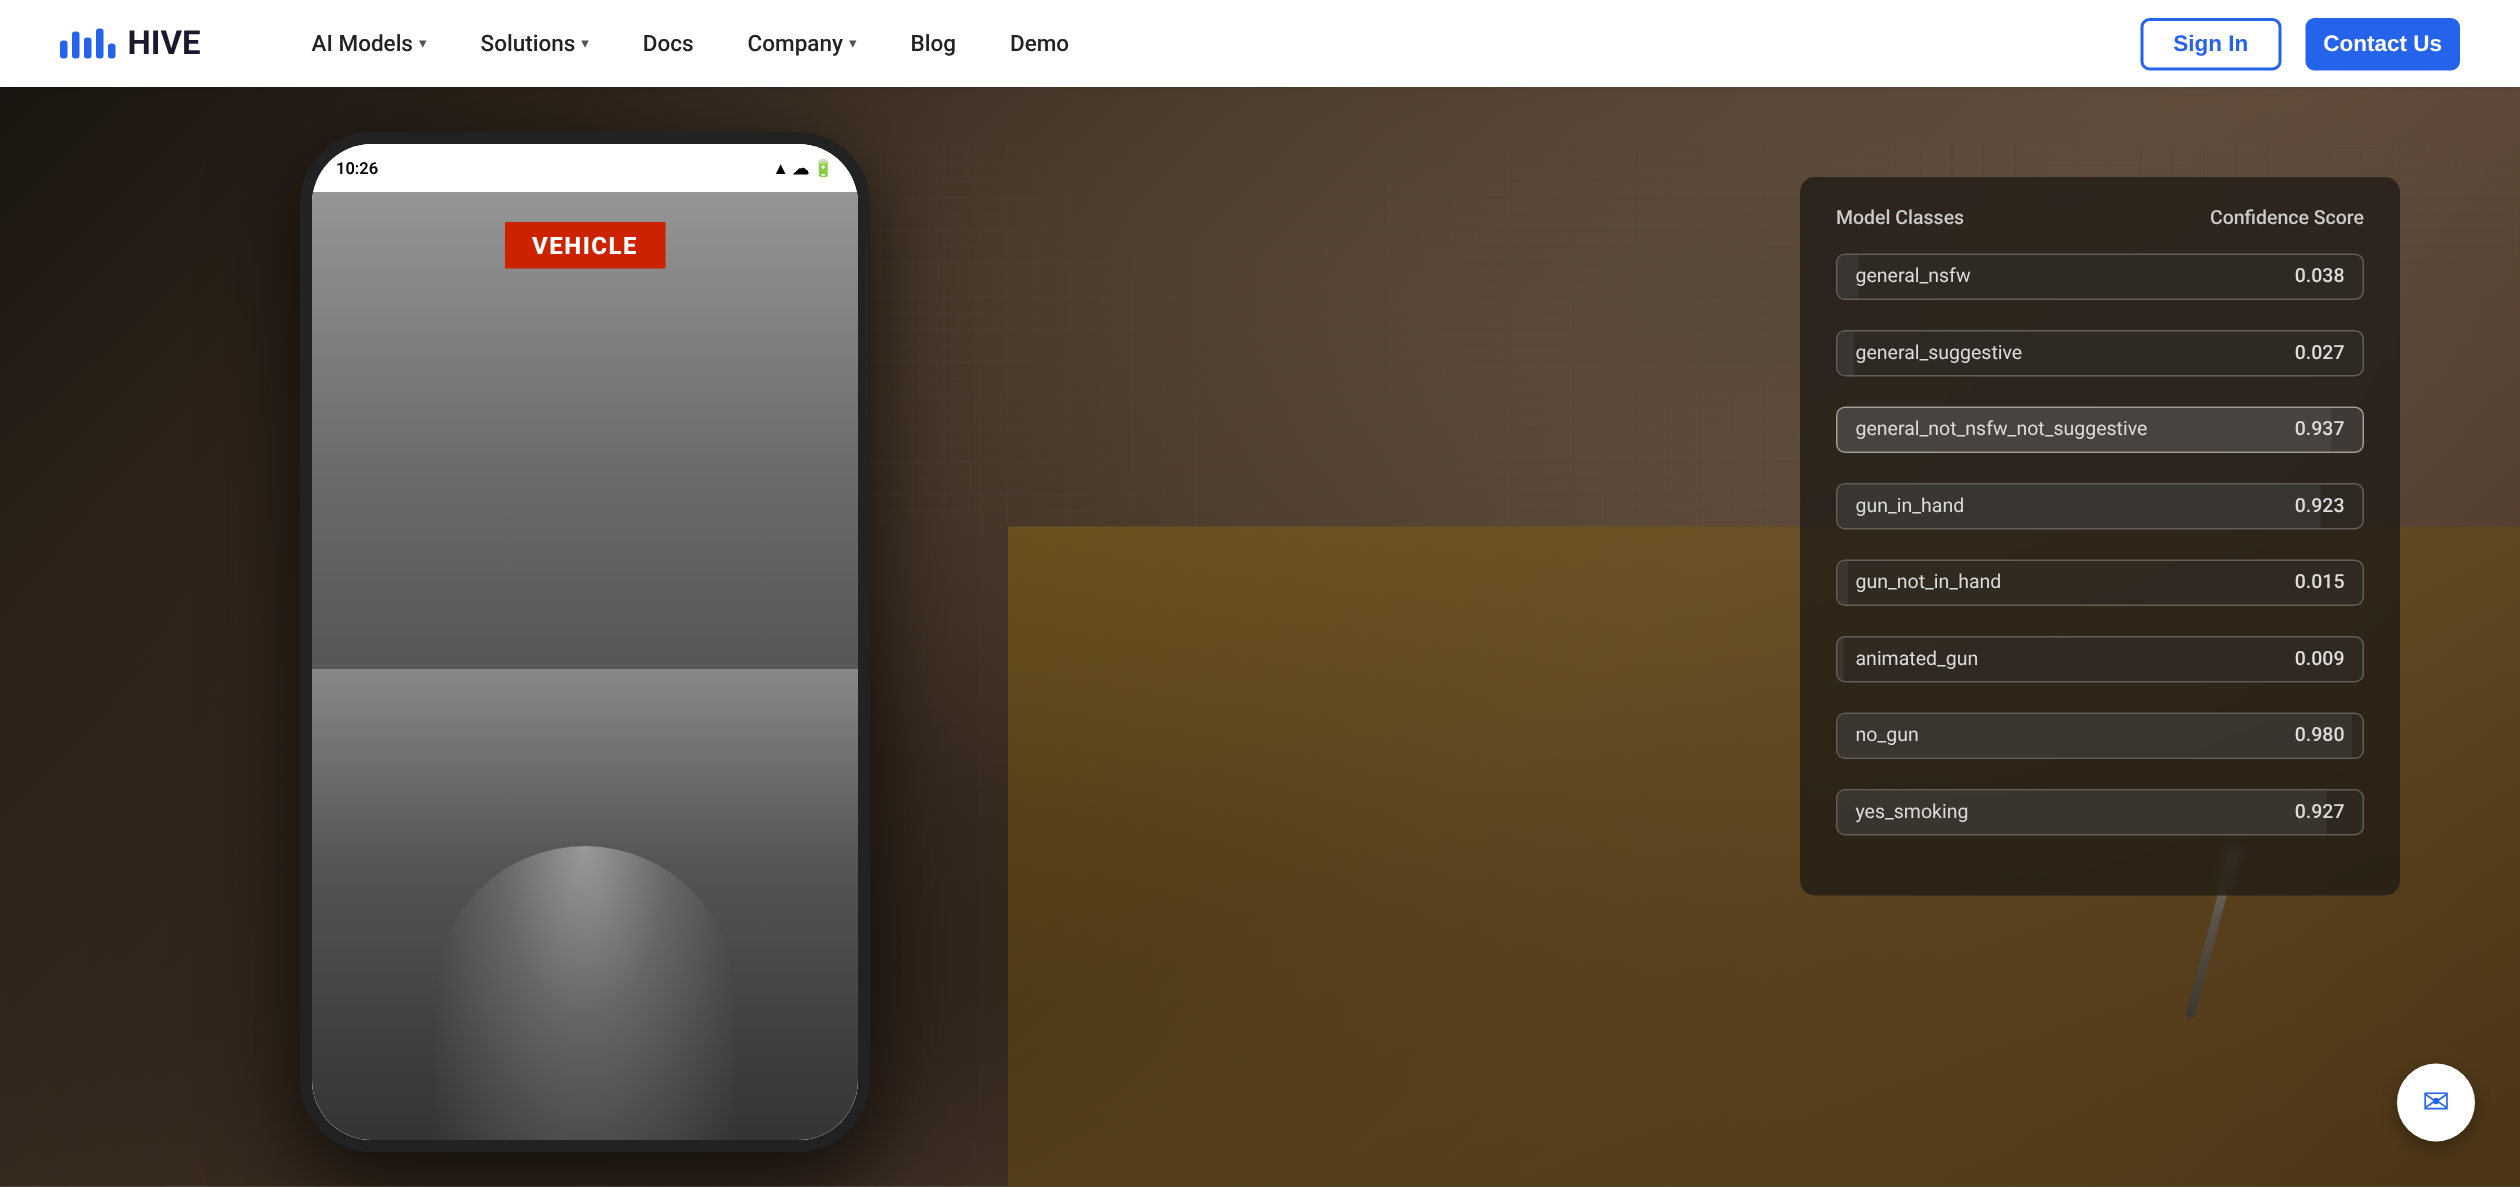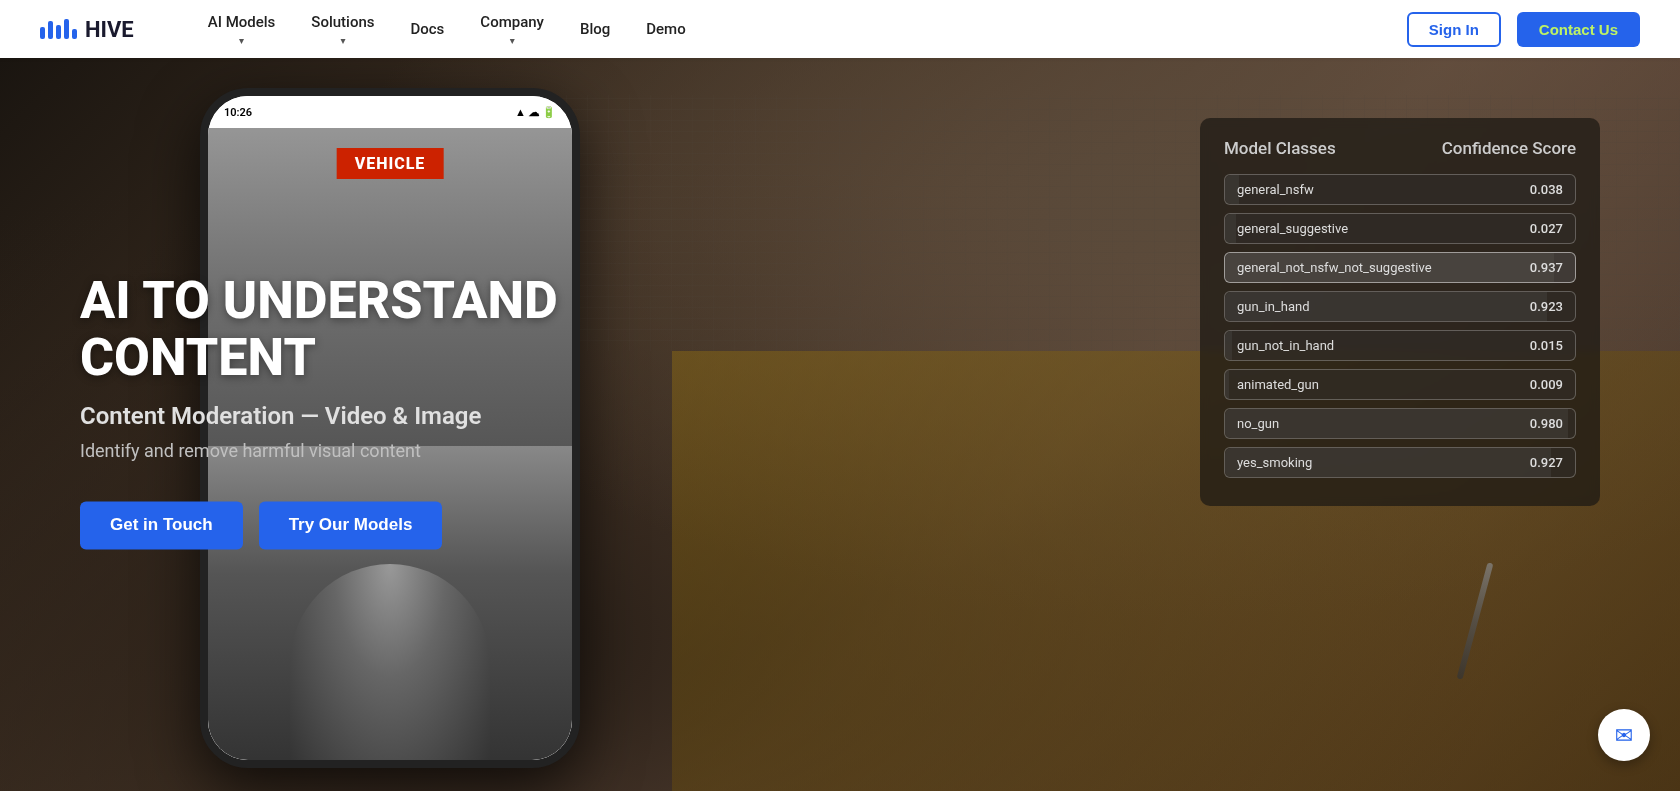--- a/index.html
+++ b/index.html
@@ -47,21 +47,20 @@
       display: flex;
       align-items: center;
       gap: 4px;
       padding: 6px 14px;
       font-size: 15px;
       color: #222;
       cursor: pointer;
       border-radius: 6px;
       font-weight: 500;
       text-decoration: none;
-      flex-direction: column;
     }
     .nav-chevron {
       font-size: 10px;
       color: #555;
     }
     .nav-actions {
       display: flex;
       align-items: center;
       gap: 16px;
     }
@@ -69,23 +68,23 @@
       padding: 7px 20px;
       border: 2px solid #2563eb;
       background: transparent;
       color: #2563eb;
       border-radius: 6px;
       font-size: 15px;
       font-weight: 600;
       cursor: pointer;
     }
     .btn-contact {
-      padding: 9px 22px;
+      padding: 9px 12px;
       background: #2563eb;
-      color: #bef264;
+      color: #ffffff;
       border: none;
       border-radius: 6px;
       font-size: 15px;
       font-weight: 600;
       cursor: pointer;
     }
 
     
     .hero {
       position: absolute;
@@ -317,27 +316,27 @@
       border-radius: 10px;
       padding: 20px 24px;
       backdrop-filter: blur(4px);
     }
     .model-panel-header {
       display: flex;
       justify-content: space-between;
       margin-bottom: 16px;
     }
     .model-col-label {
-      font-size: 17px;
+      font-size: 13px;
       color: #ccc;
       font-weight: 500;
     }
     .model-row {
       display: flex;
-      margin-bottom: 8px;
+      margin-bottom: 20px;
     }
     .model-row-inner {
       display: flex;
       align-items: center;
       justify-content: space-between;
       width: 100%;
       border: 1px solid rgba(255,255,255,0.25);
       border-radius: 6px;
       padding: 7px 12px;
       background: rgba(50,45,40,0.6);
@@ -473,29 +472,20 @@
           <div class="insta-likes">3,734 likes</div>
           <div class="insta-caption">elonmusk Happy puppy 🐶</div>
           <div class="phone-bottom-half">
             <div class="person-silhouette"></div>
           </div>
         </div>
       </div>
     </div>
   </div>
 
-  <div class="hero-content">
-    <h1 class="hero-title">AI TO UNDERSTAND CONTENT</h1>
-    <h2 class="hero-subtitle">Content Moderation — Video &amp; Image</h2>
-    <p class="hero-desc">Identify and remove harmful visual content</p>
-    <div class="hero-buttons">
-      <button class="btn-get-touch">Get in Touch</button>
-      <button class="btn-try-models">Try Our Models</button>
-    </div>
-  </div>
 
   <div class="model-panel">
     <div class="model-panel-header">
       <span class="model-col-label">Model Classes</span>
       <span class="model-col-label">Confidence Score</span>
     </div>
     <div id="model-rows-container">
         <div class="model-row">
           <div class="model-row-inner">
             <div class="model-fill" style="width: 4%;"></div>

